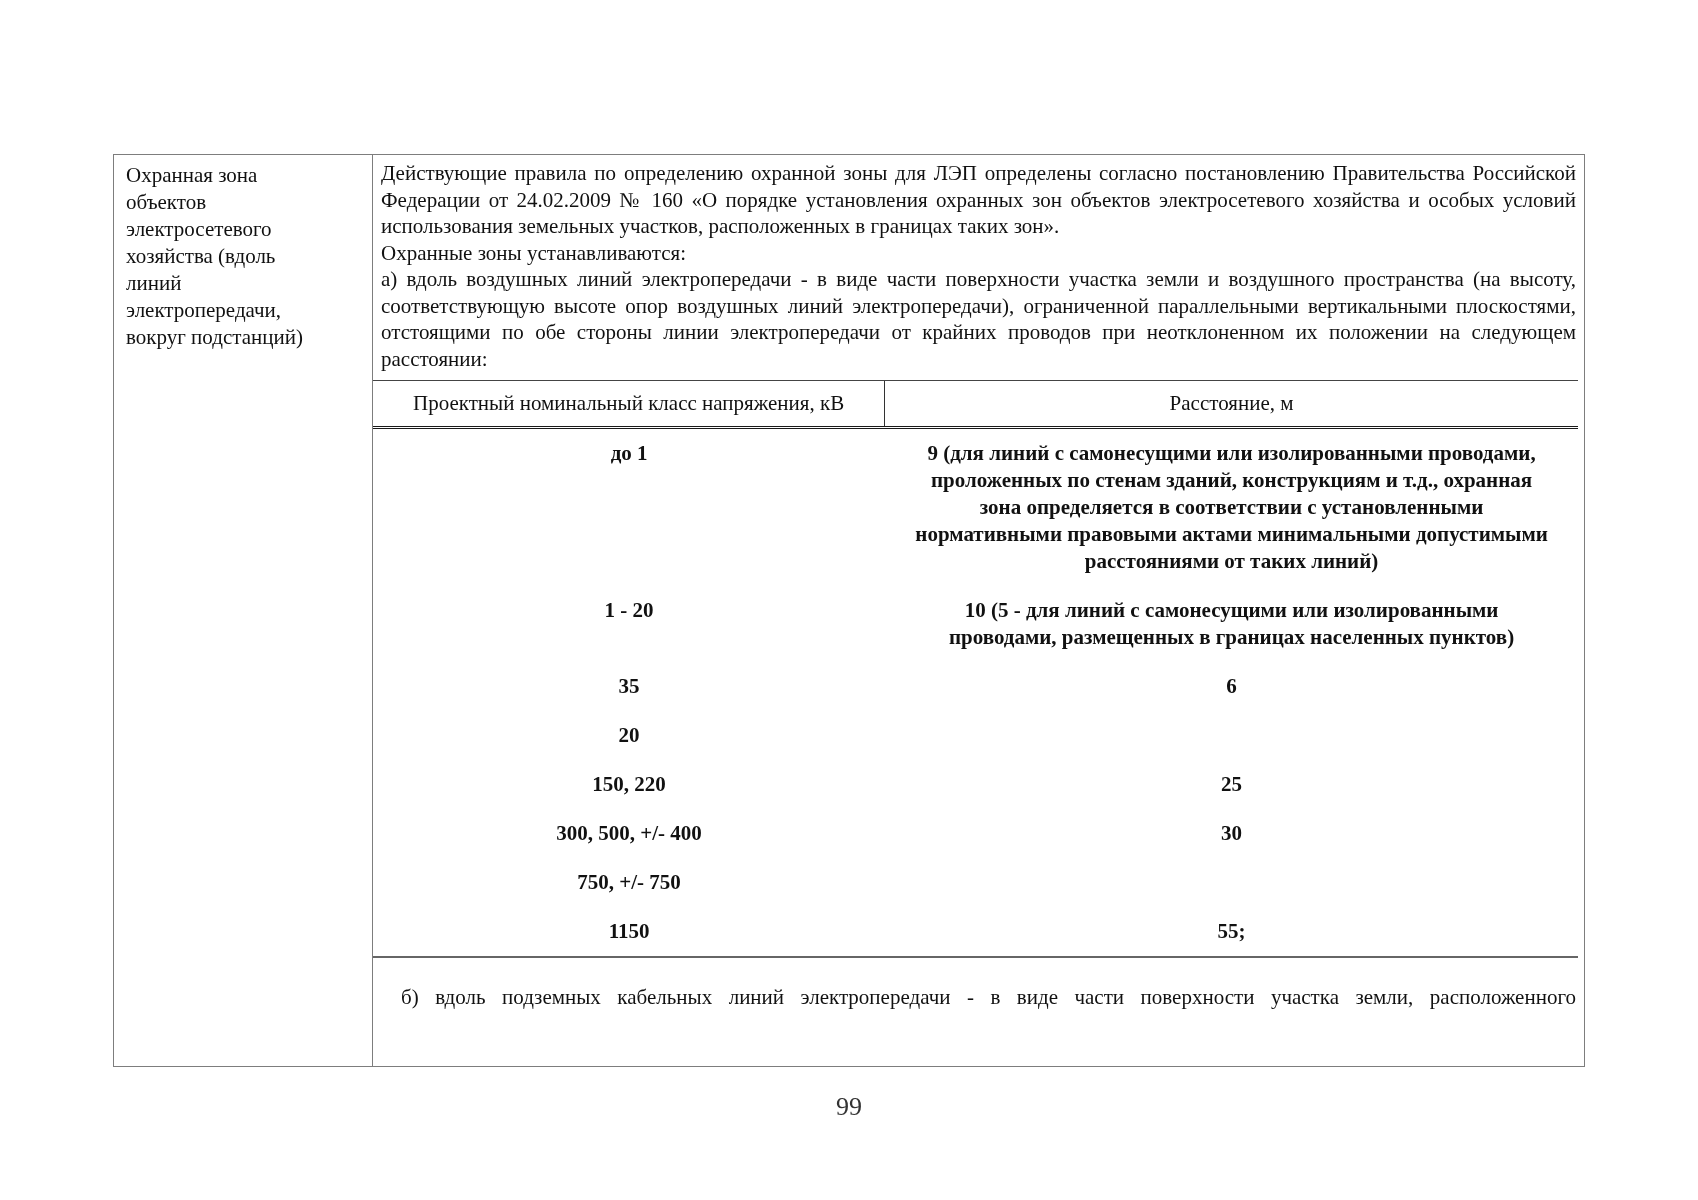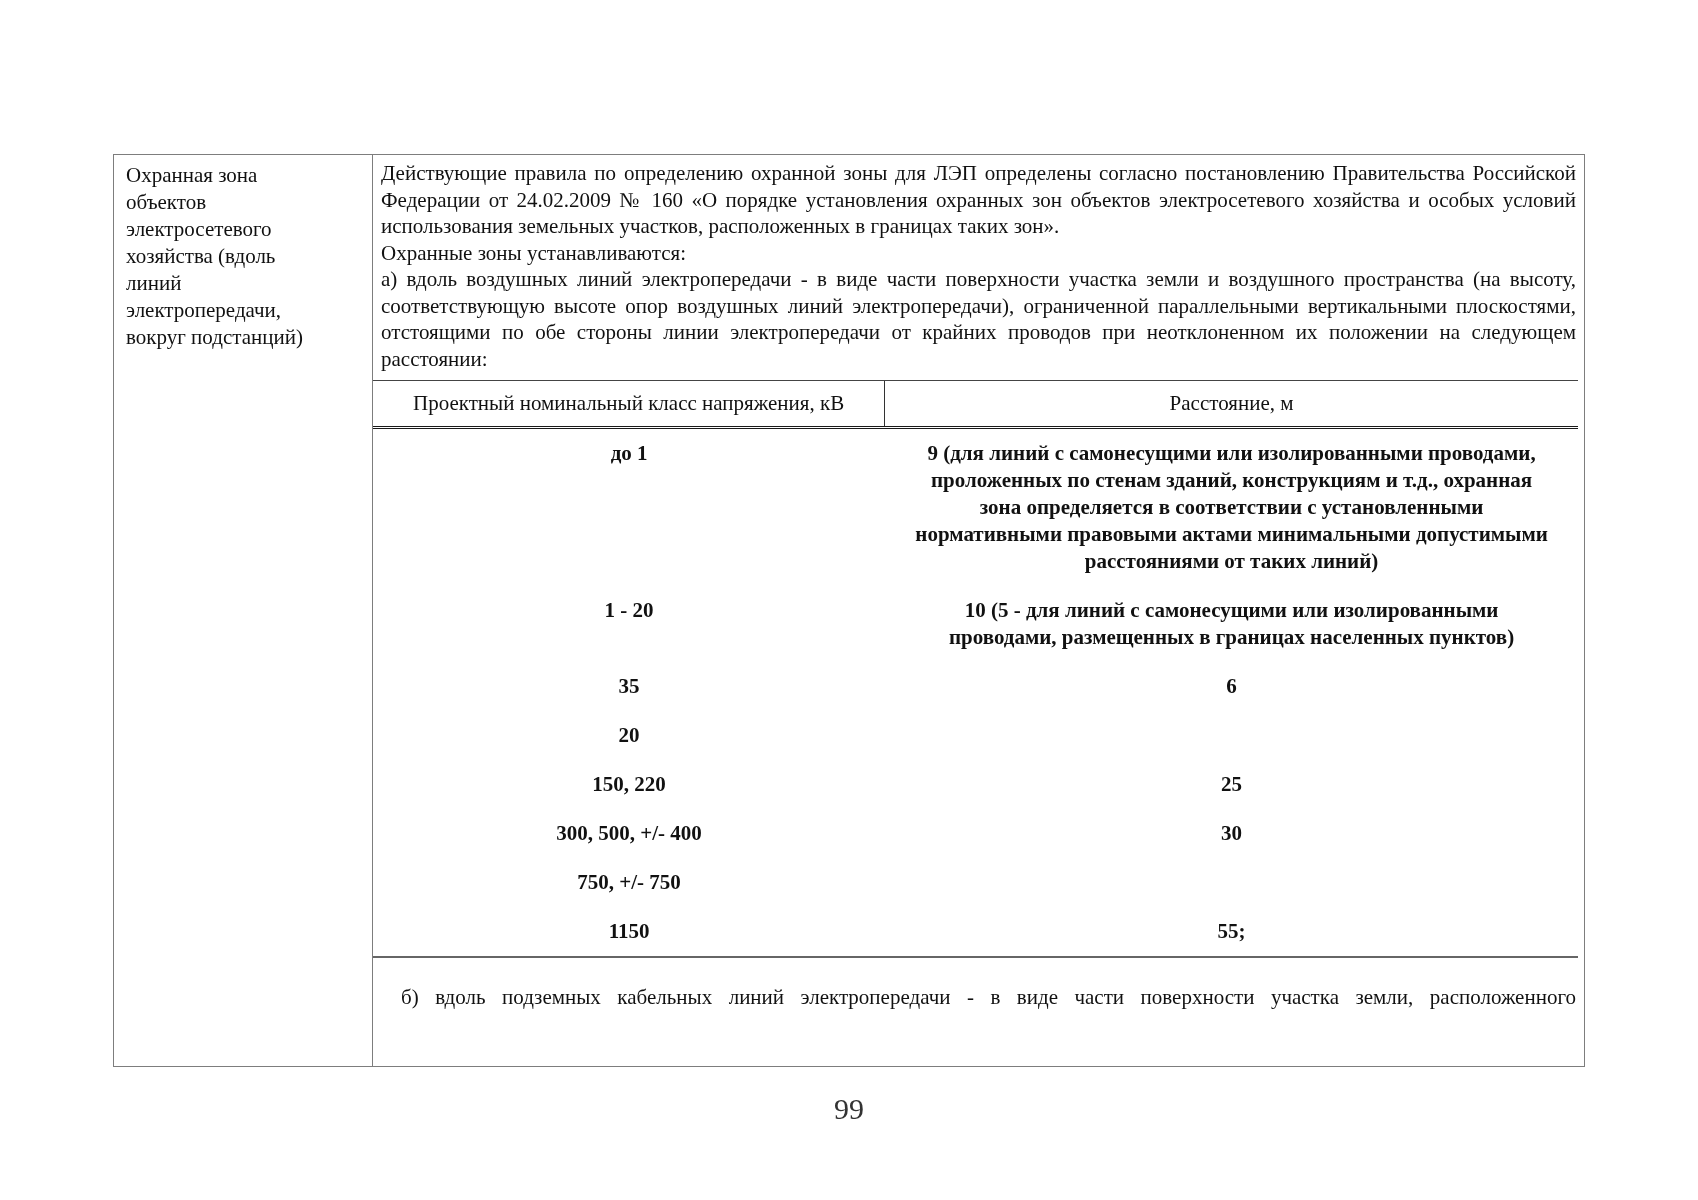--- a/index.html
+++ b/index.html
@@ -68,21 +68,21 @@
     font-weight:bold;
   }
   .ir-text { max-width:645px; margin:0 auto; }
 
   .page-number {
     position:absolute;
     left:113px; top:1092px;
     width:1472px;
     text-align:center;
     color:#333;
-    font-size:30px;
+    font-size:26px;
   }
 </style>
 </head>
 <body>
 
 <div class="page">
 
   <div class="doc-table">
 
     <div class="cell-left">

